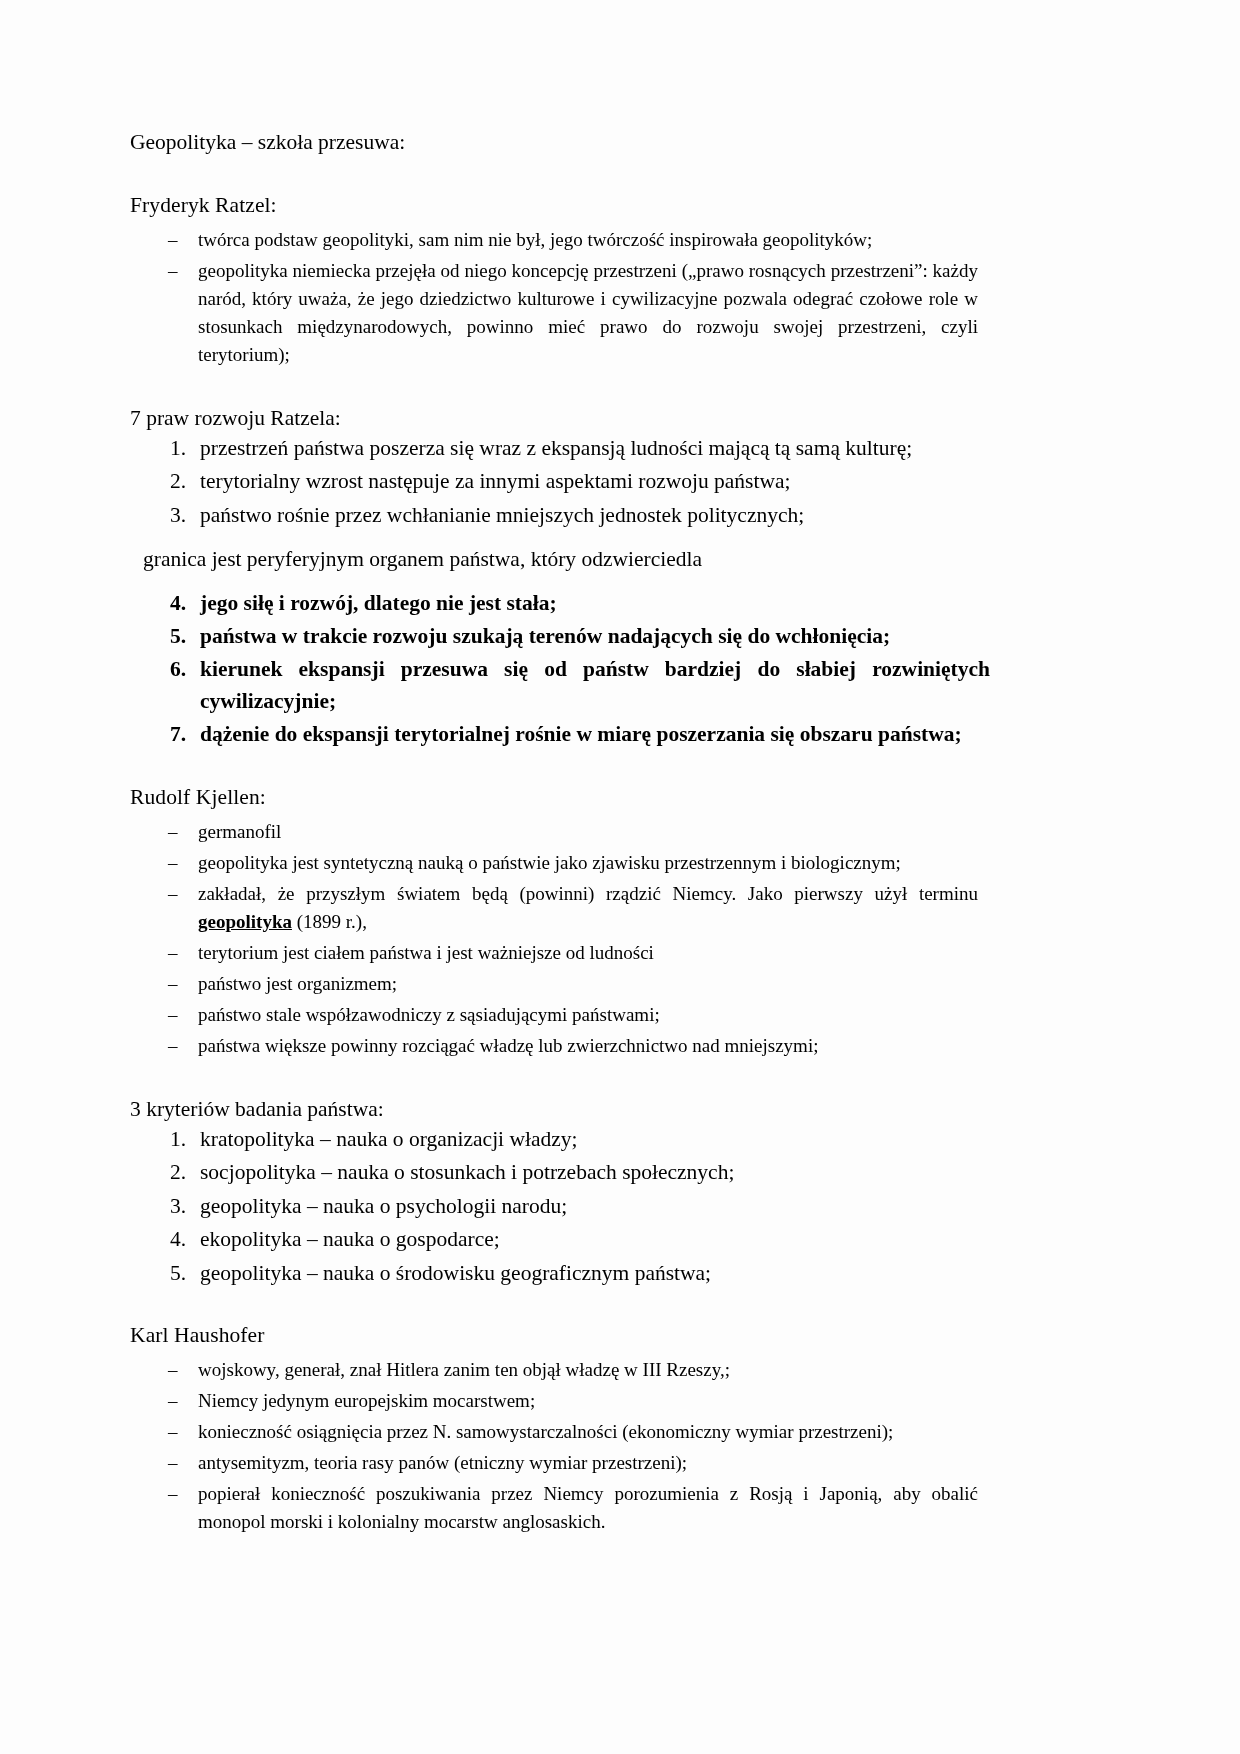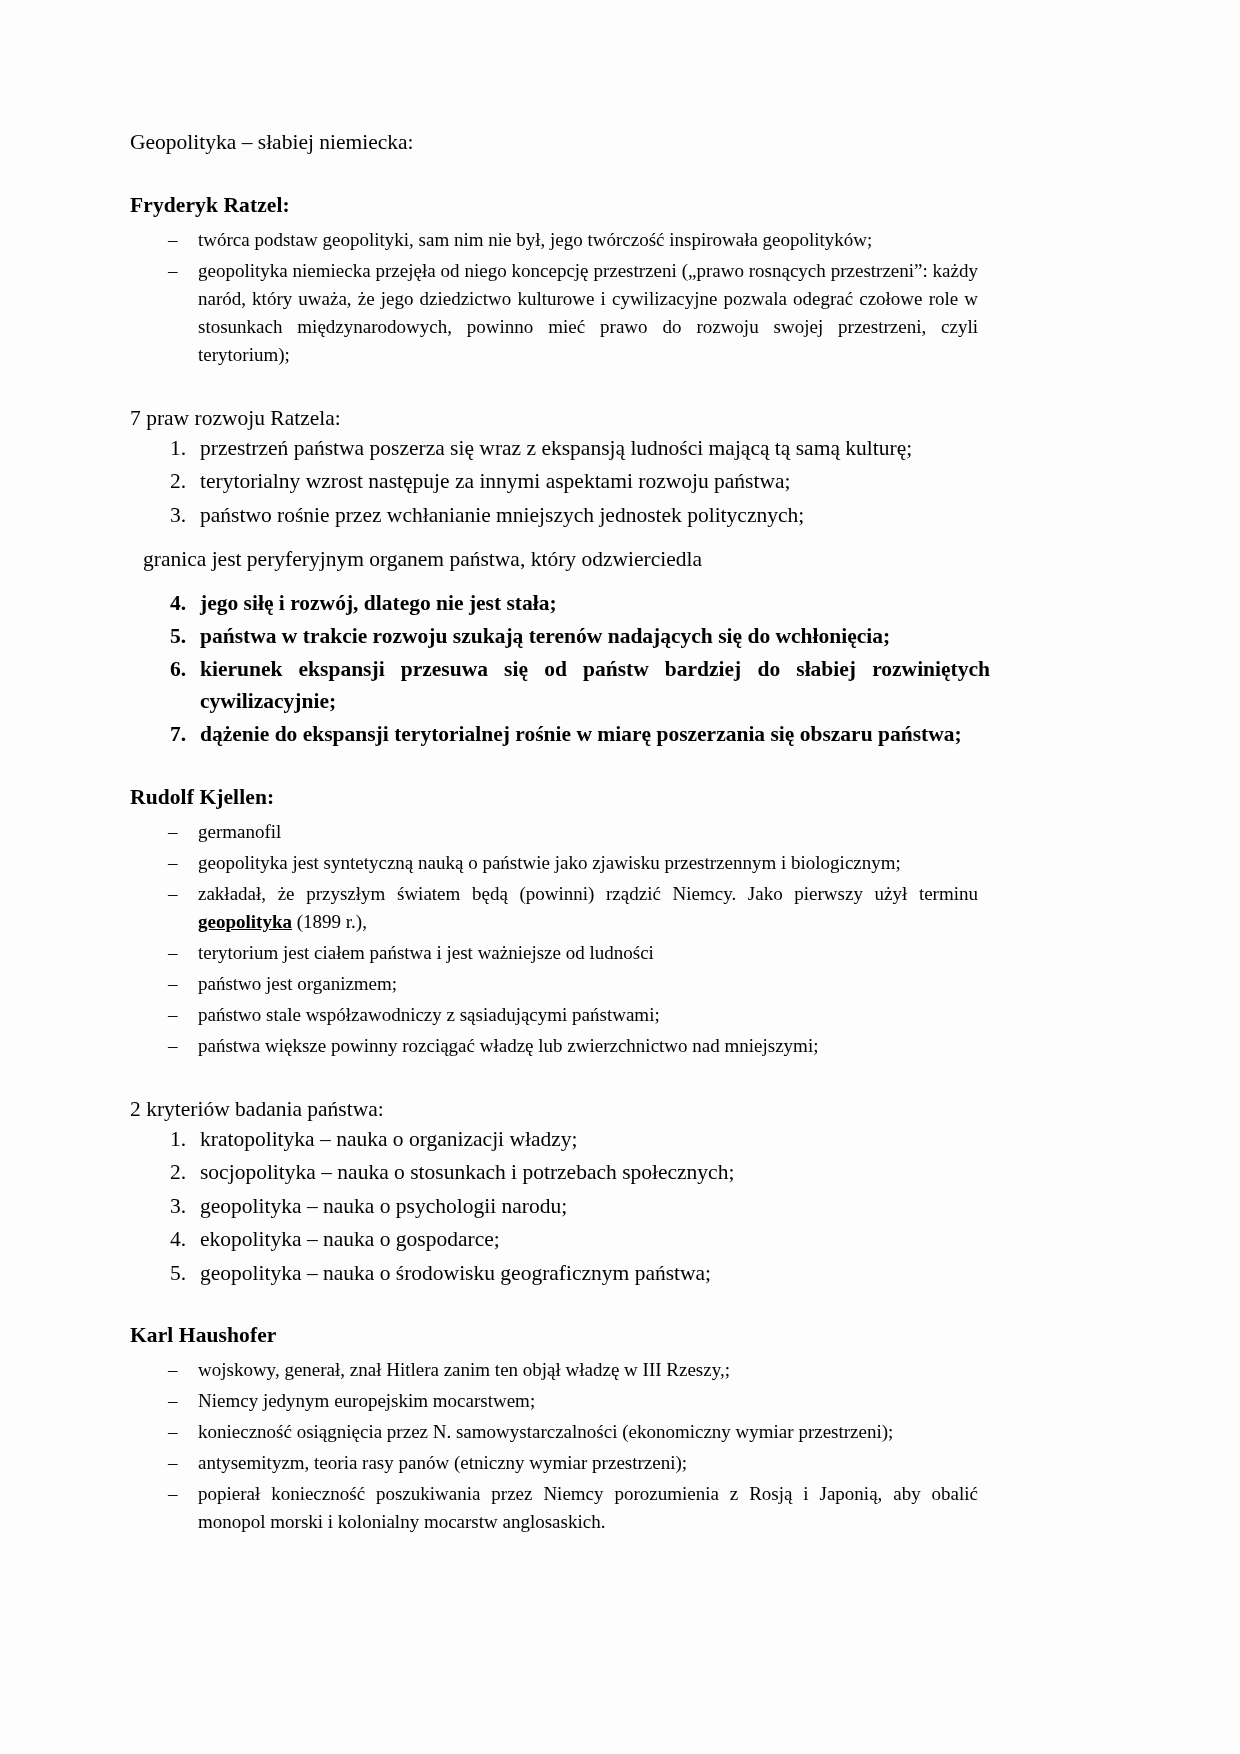--- a/index.html
+++ b/index.html
@@ -31,21 +31,21 @@
 
   
   .lead {
     font-size: 21.5px;
     line-height: 1.35;
     margin: 0 0 34px 0;
   }
 
   .section-heading {
     font-size: 21.5px;
-    font-weight: bold;
+    font-weight: normal;
     line-height: 1.35;
     margin: 0 0 6px 0;
     letter-spacing: .1px;
   }
 
   .intro-line {
     font-size: 21.5px;
     line-height: 1.42;
     margin: 0;
   }
@@ -110,21 +110,21 @@
   ol.num-list.start-4 { counter-reset: numitem 3; font-weight: bold; }
 
   b, strong { font-weight: bold; text-decoration: underline; }
 </style>
 </head>
 <body>
 
 <div class="page">
   <div class="content">
 
-    <p class="lead">Geopolityka – słabiej niemiecka:</p>
+    <p class="lead">Geopolityka – szkoła przesuwa:</p>
 
     <h2 class="section-heading">Fryderyk Ratzel:</h2>
 
     <ul class="dash-list">
       <li>twórca podstaw geopolityki, sam nim nie był, jego twórczość inspirowała geopolityków;</li>
       <li>geopolityka niemiecka przejęła od niego koncepcję przestrzeni („prawo rosnących przestrzeni”: każdy naród, który uważa, że jego dziedzictwo kulturowe i cywilizacyjne pozwala odegrać czołowe role w stosunkach międzynarodowych, powinno mieć prawo do rozwoju swojej przestrzeni, czyli terytorium);</li>
     </ul>
 
     <div class="spacer-lg"></div>
 
@@ -156,21 +156,21 @@
         <span>zakładał, że przyszłym światem będą (powinni) rządzić Niemcy. Jako pierwszy użył terminu </span><b>geopolityka</b><span> (1899 r.),</span>
       </li>
       <li>terytorium jest ciałem państwa i jest ważniejsze od ludności</li>
       <li>państwo jest organizmem;</li>
       <li>państwo stale współzawodniczy z sąsiadującymi państwami;</li>
       <li>państwa większe powinny rozciągać władzę lub zwierzchnictwo nad mniejszymi;</li>
     </ul>
 
     <div class="spacer-lg"></div>
 
-    <p class="intro-line">2 kryteriów badania państwa:</p>
+    <p class="intro-line">3 kryteriów badania państwa:</p>
 
     <ol class="num-list">
       <li>kratopolityka – nauka o organizacji władzy;</li>
       <li>socjopolityka – nauka o stosunkach i potrzebach społecznych;</li>
       <li>geopolityka – nauka o psychologii narodu;</li>
       <li>ekopolityka – nauka o gospodarce;</li>
       <li>geopolityka – nauka o środowisku geograficznym państwa;</li>
     </ol>
 
     <div class="spacer-lg"></div>

